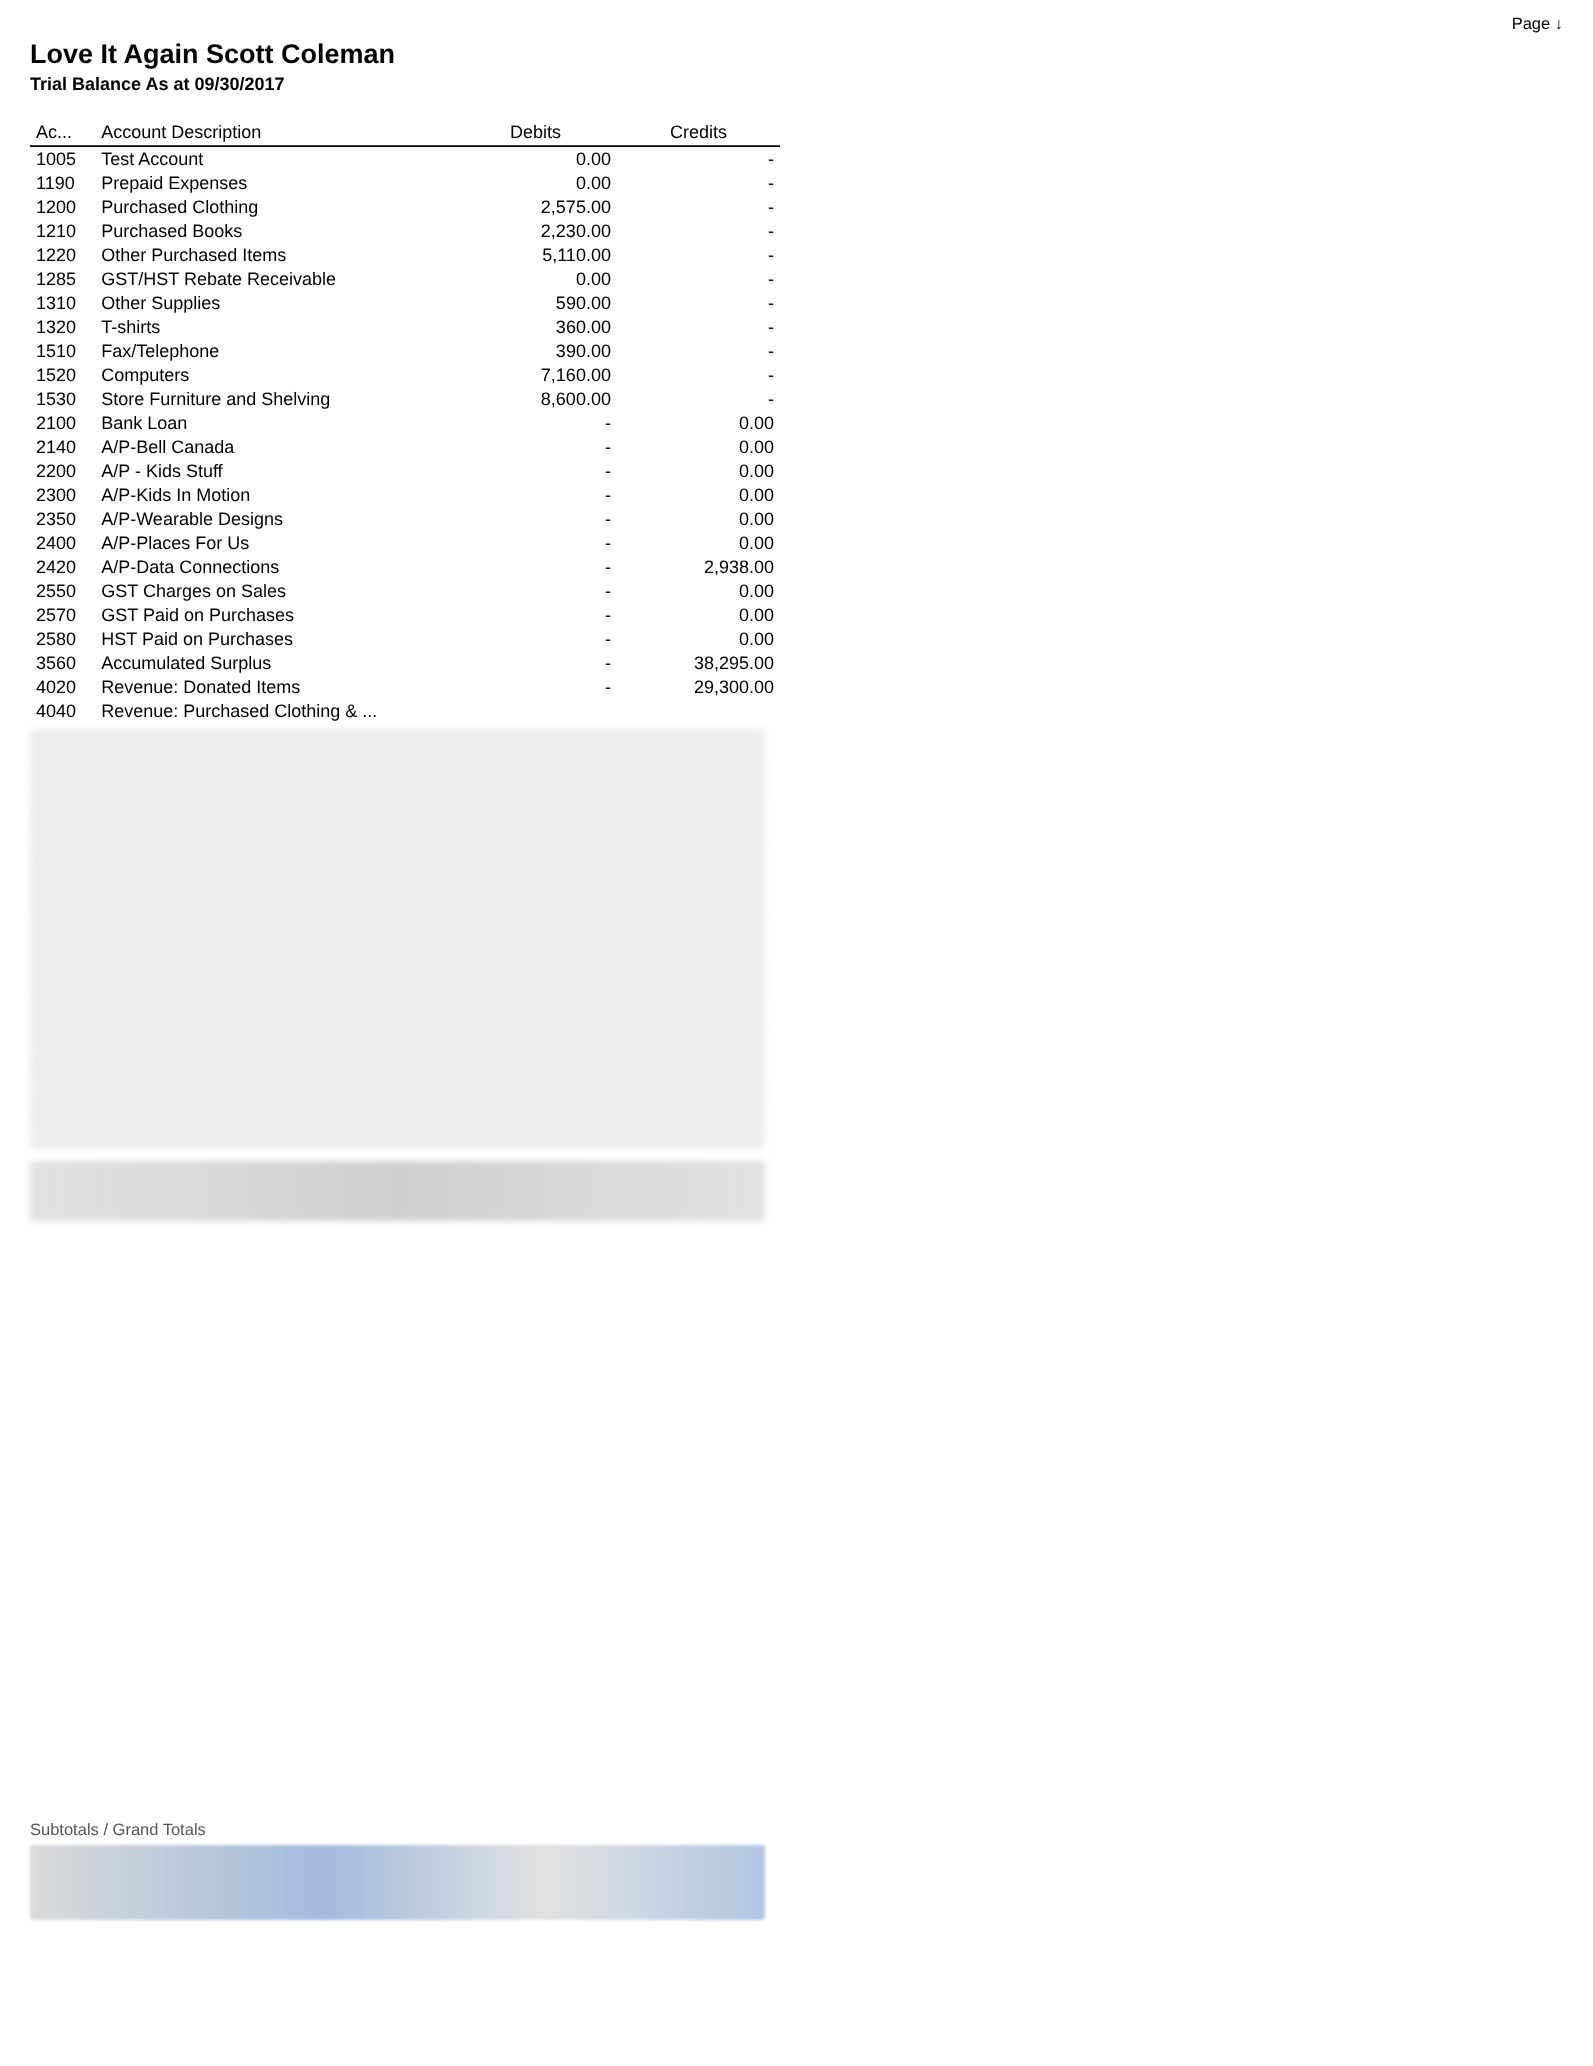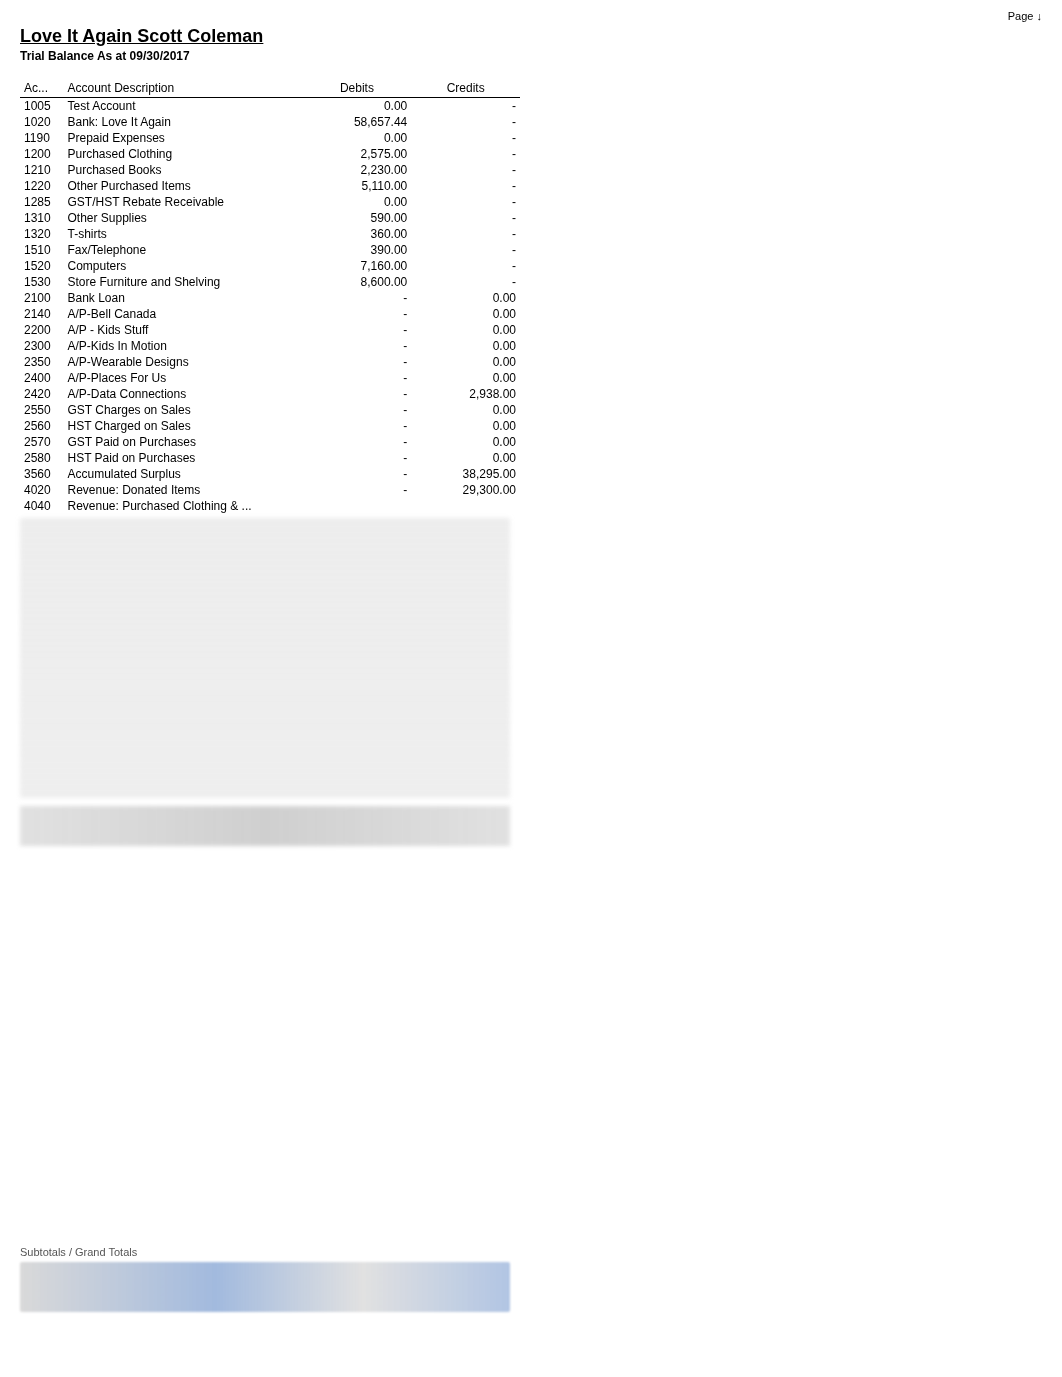--- a/index.html
+++ b/index.html
@@ -12,21 +12,20 @@
     }
     .page-indicator {
       text-align: right;
       font-size: 11px;
       margin-bottom: 4px;
     }
     .report-title {
       font-size: 18px;
       font-weight: bold;
       margin-bottom: 2px;
-      text-decoration: underline;
     }
     .report-subtitle {
       font-size: 12px;
       font-weight: bold;
       margin-bottom: 16px;
     }
     table {
       width: 500px;
       border-collapse: collapse;
     }
@@ -92,26 +91,20 @@
     </tr>
   </thead>
   <tbody id="table-body">
   <tr>
         <td class="col-ac">1005</td>
         <td class="col-desc">Test Account</td>
         <td class="col-debits">0.00</td>
         <td class="col-credits">-</td>
       </tr>
       <tr>
-        <td class="col-ac">1020</td>
-        <td class="col-desc">Bank: Love It Again</td>
-        <td class="col-debits">58,657.44</td>
-        <td class="col-credits">-</td>
-      </tr>
-      <tr>
         <td class="col-ac">1190</td>
         <td class="col-desc">Prepaid Expenses</td>
         <td class="col-debits">0.00</td>
         <td class="col-credits">-</td>
       </tr>
       <tr>
         <td class="col-ac">1200</td>
         <td class="col-desc">Purchased Clothing</td>
         <td class="col-debits">2,575.00</td>
         <td class="col-credits">-</td>
@@ -202,26 +195,20 @@
       </tr>
       <tr>
         <td class="col-ac">2420</td>
         <td class="col-desc">A/P-Data Connections</td>
         <td class="col-debits">-</td>
         <td class="col-credits">2,938.00</td>
       </tr>
       <tr>
         <td class="col-ac">2550</td>
         <td class="col-desc">GST Charges on Sales</td>
-        <td class="col-debits">-</td>
-        <td class="col-credits">0.00</td>
-      </tr>
-      <tr>
-        <td class="col-ac">2560</td>
-        <td class="col-desc">HST Charged on Sales</td>
         <td class="col-debits">-</td>
         <td class="col-credits">0.00</td>
       </tr>
       <tr>
         <td class="col-ac">2570</td>
         <td class="col-desc">GST Paid on Purchases</td>
         <td class="col-debits">-</td>
         <td class="col-credits">0.00</td>
       </tr>
       <tr>

